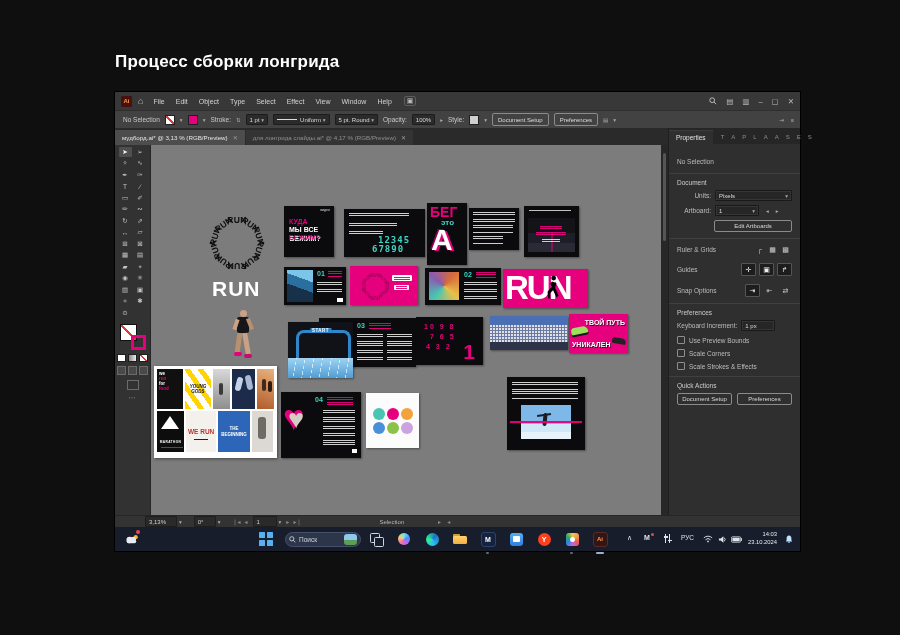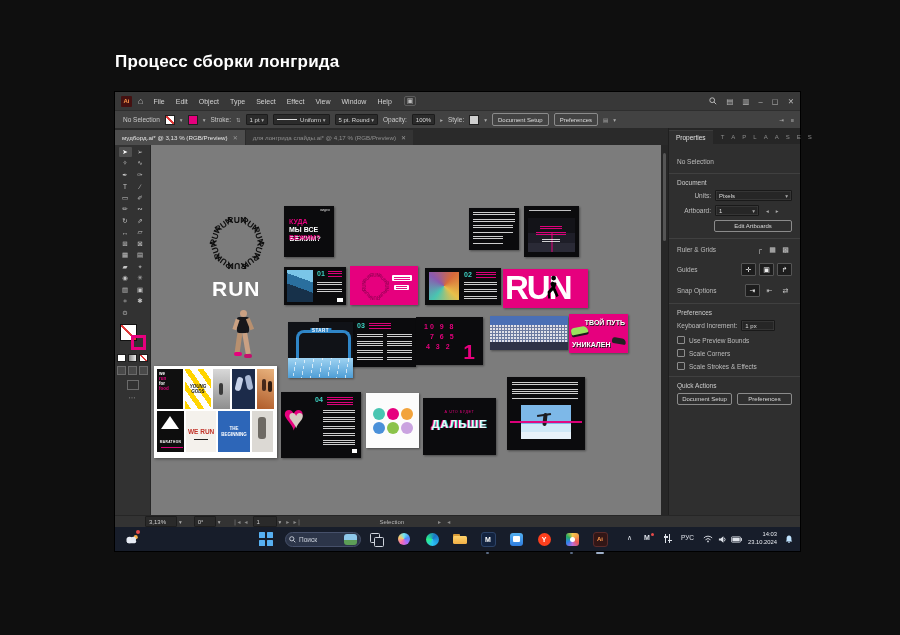--- a/index.html
+++ b/index.html
@@ -288,21 +288,33 @@
 
       <div class="ab" style="left:133px;top:61px;width:50px;height:51px">
         <span class="abs" style="right:4px;top:2px;color:#ddd;font-size:3.5px">видео</span>
         <div class="abs" style="left:5px;top:12px;line-height:8px">
           <div style="color:#e6007e;font-size:7px;font-weight:800">КУДА</div>
           <div style="color:#fff;font-size:7px;font-weight:800">МЫ ВСЕ</div>
           <div style="color:#e6007e;font-size:7px;font-weight:800;text-shadow:.5px .5px 0 #fff">БЕЖИМ?</div>
         </div>
       </div>
 
-
+      <div class="ab" style="left:193px;top:64px;width:81px;height:48px">
+        <div class="fw" style="left:5px;top:4px;width:60px;height:7px"></div>
+        <div class="fw" style="left:5px;top:14px;width:48px;height:5px"></div>
+        <div class="fw" style="left:5px;top:22px;width:34px;height:3px"></div>
+        <div class="abs teal" style="left:34px;top:26px;font-family:'DejaVu Sans Mono',monospace;font-size:9px;letter-spacing:1px">12345</div>
+        <div class="abs teal" style="left:28px;top:35px;font-family:'DejaVu Sans Mono',monospace;font-size:9px;letter-spacing:1px">67890</div>
+      </div>
+
+      <div class="ab" style="left:276px;top:58px;width:40px;height:62px">
+        <div class="abs" style="left:3px;top:1px;color:#e6007e;font-size:14px;font-weight:900">БЕГ</div>
+        <div class="abs teal" style="left:14px;top:15px;font-size:8px">это</div>
+        <div class="abs" style="left:4px;top:20px;color:#fff;font-size:30px;font-weight:900;text-shadow:2.5px 1px 0 #e6007e,-1.5px -1px 0 #8f0050">А</div>
+      </div>
 
       <div class="ab" style="left:318px;top:63px;width:50px;height:42px">
         <div class="fw" style="left:4px;top:4px;width:42px;height:10px"></div>
         <div class="fw" style="left:4px;top:17px;width:40px;height:8px"></div>
         <div class="fw" style="left:4px;top:28px;width:30px;height:9px"></div>
       </div>
 
       <div class="ab" style="left:373px;top:61px;width:55px;height:51px">
         <div class="ln" style="left:5px;top:4px;width:42px"></div>
         <div class="abs" style="left:4px;top:12px;width:47px;height:34px;background:linear-gradient(180deg,#131318 0 45%,#1e1e28 45% 75%,#2a2a36 75%)">
@@ -442,24 +454,20 @@
 
       <div class="abs" style="left:215px;top:248px;width:53px;height:55px;background:#fcfcfc;box-shadow:1px 1px 2px rgba(0,0,0,.4);padding:3px;box-sizing:border-box;display:flex;flex-wrap:wrap;gap:2px;align-content:center;justify-content:center">
         <i style="width:12px;height:12px;border-radius:50%;background:#49c5b1"></i>
         <i style="width:12px;height:12px;border-radius:50%;background:#e6007e"></i>
         <i style="width:12px;height:12px;border-radius:50%;background:#f2a33c"></i>
         <i style="width:12px;height:12px;border-radius:50%;background:#4a90d9"></i>
         <i style="width:12px;height:12px;border-radius:50%;background:#8bc34a"></i>
         <i style="width:12px;height: 12px;border-radius:50%;background:#caa3e0"></i>
       </div>
 
-      <div class="ab" style="left:272px;top:253px;width:73px;height:57px">
-        <div class="abs" style="left:50%;top:12px;transform:translateX(-50%);color:#e6007e;font-size:3.8px;letter-spacing:.5px">А ЧТО БУДЕТ</div>
-        <div class="abs" style="left:50%;top:20px;transform:translateX(-50%);color:#eaf6f6;font-size:11px;font-weight:800;letter-spacing:1px;text-shadow:1px 0 0 #3ed4c5,-1px 0 0 #e6007e">ДАЛЬШЕ</div>
-      </div>
 
       <div class="ab" style="left:356px;top:232px;width:78px;height:73px">
         <div class="fw" style="left:5px;top:5px;width:66px;height:18px"></div>
         <div class="abs" style="left:14px;top:28px;width:50px;height:34px;background:linear-gradient(180deg,#7db8e8 0 55%,#cfe8f7 55% 80%,#e8f2fa 80%)">
           <div class="abs" style="left:22px;top:8px;width:4px;height:13px;background:#1d1d22;border-radius:2px;transform:rotate(6deg)"></div>
           <div class="abs" style="left:16px;top:9px;width:14px;height:1.5px;background:#1d1d22;transform:rotate(-8deg)"></div>
         </div>
         <div class="lnp" style="left:3px;top:44px;width:72px;height:2px"></div>
       </div>
     </div>

